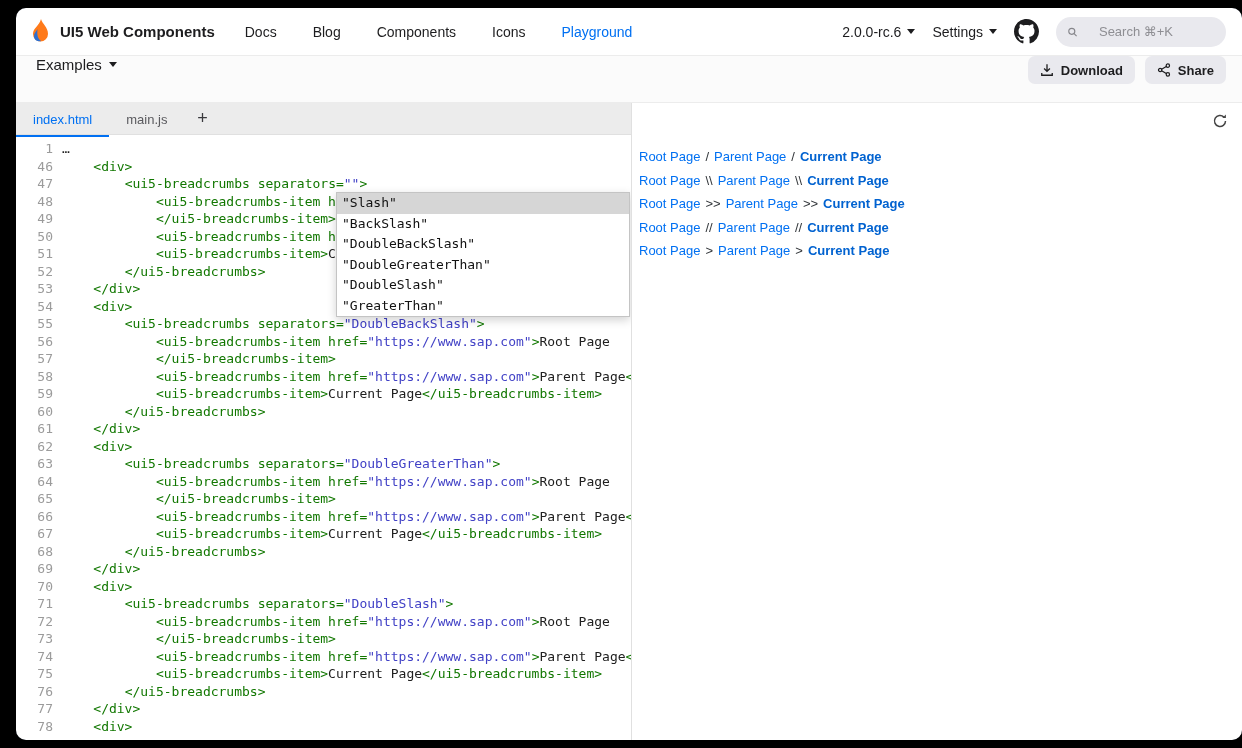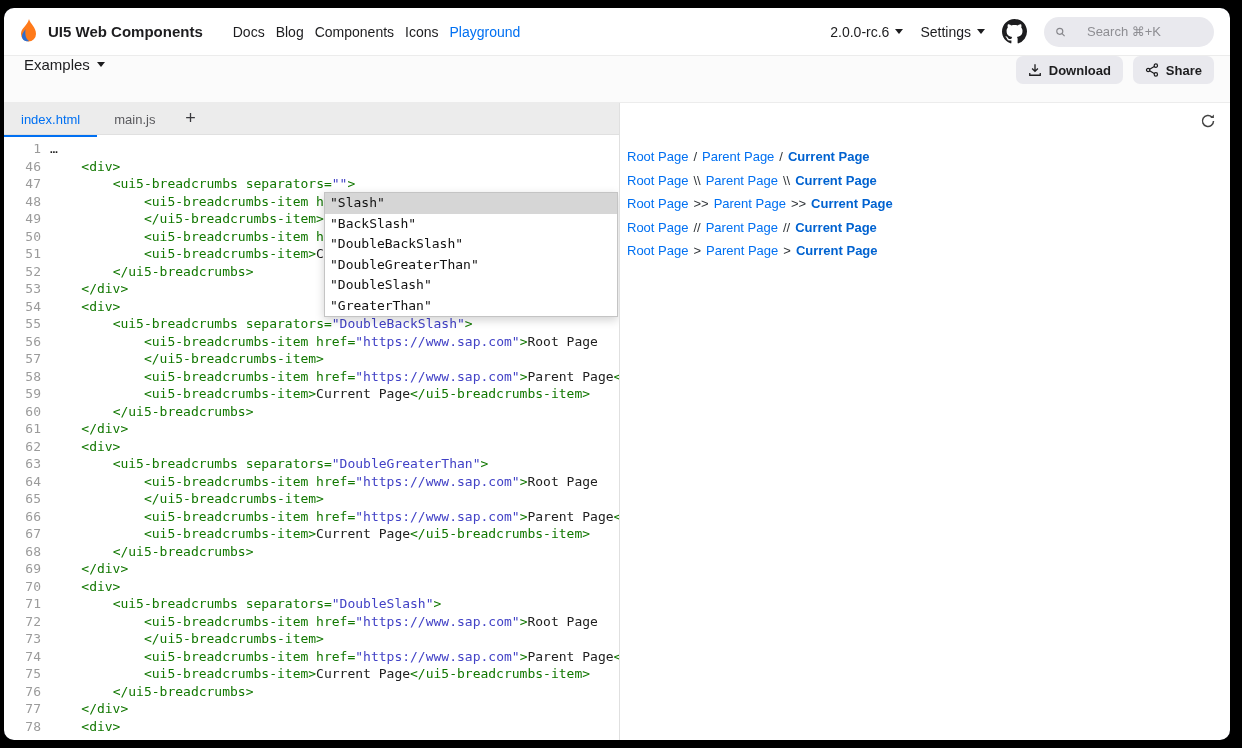--- a/index.html
+++ b/index.html
@@ -1,27 +1,27 @@
 <!DOCTYPE html>
 <html><head>
 <meta charset="utf-8">
 <style>
   * { margin:0; padding:0; box-sizing:border-box; }
   html,body { width:1242px; height:748px; background:#000; overflow:hidden;
               font-family:"Liberation Sans", sans-serif; }
-  .frame { position:absolute; top:8px; left:4px; width:1226px; height:732px;
+  .frame { position:absolute; top:8px; left:16px; width:1226px; height:732px;
            background:#0f172a; border-radius:10px; overflow:hidden;
            display:flex; flex-direction:column; }
 
   
   .navbar { height:48px; flex:0 0 auto; display:flex; align-items:center;
             padding:0 16px 0 14px; background:#fff; border-bottom:1px solid #ececec; }
   .brand { display:flex; align-items:center; gap:8px; cursor:pointer; }
   .brand-title { font-weight:bold; font-size:15px; color:#1d1d1f; }
-  .nav-links { display:flex; gap:11px; margin-left:30px; }
+  .nav-links { display:flex; gap:36px; margin-left:30px; }
   .nav-link { font-size:14px; color:#1d1d1f; text-decoration:none; cursor:pointer; }
   .nav-link.active { color:#0070f2; }
   .nav-right { margin-left:auto; display:flex; align-items:center; gap:17px; }
   .dropdown-trigger { display:flex; align-items:center; gap:6px; font-size:14px;
                       color:#1d1d1f; cursor:pointer; }
   .caret { width:0; height:0; border-left:4px solid transparent;
            border-right:4px solid transparent; border-top:5px solid #1d1d1f; }
   .gh-link { display:flex; align-items:center; cursor:pointer; }
   .search-pill { width:170px; height:30px; background:#e9e9ee; border-radius:15px;
                  display:flex; align-items:center; gap:21px; padding:0 11px; }

